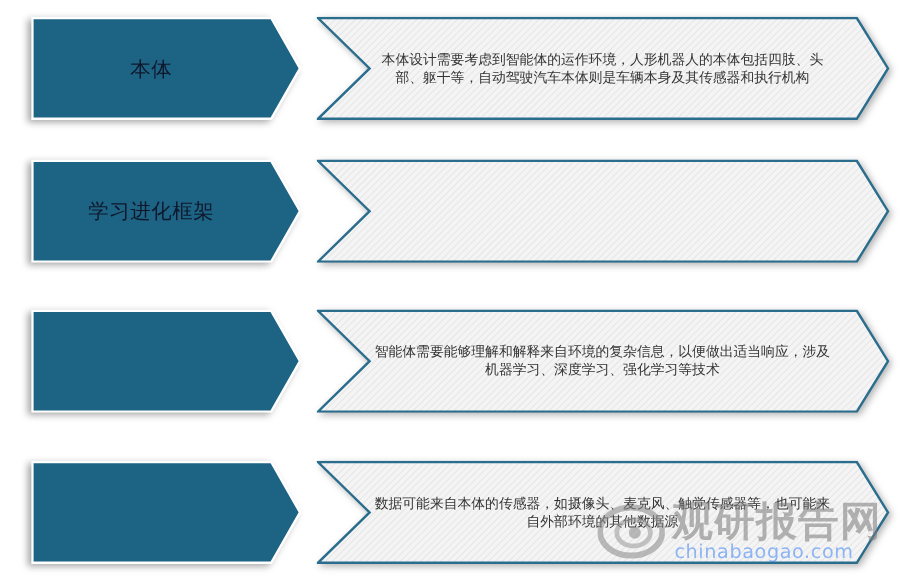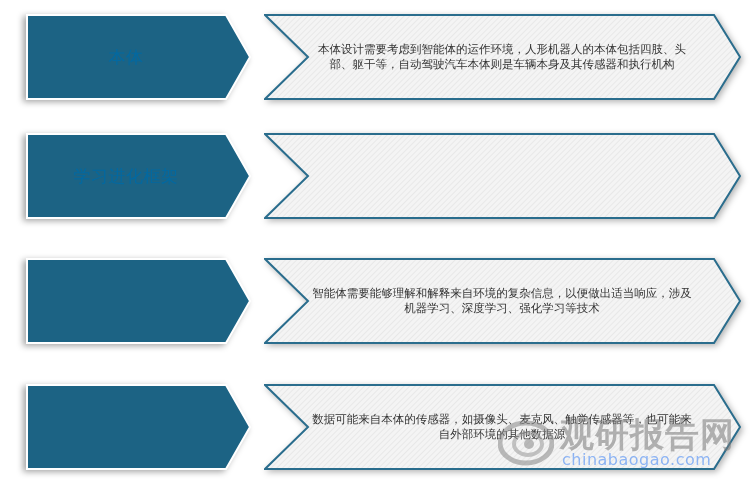--- a/index.html
+++ b/index.html
@@ -4,21 +4,21 @@
   <style>
     html, body { margin: 0; padding: 0; background: #ffffff; }
     body { width: 750px; height: 483px; position: relative; overflow: hidden;
            font-family: "DejaVu Sans", "Liberation Sans", sans-serif; }
     .row { position: absolute; left: 0; width: 750px; height: 86px; }
     .left-shape { position: absolute; left: 26px; top: 0; width: 226px; height: 86px;
                   filter: drop-shadow(-3px 2px 3px rgba(0,0,0,0.35)); }
     .left-shape svg { position: absolute; left: 0; top: 0; }
     .left-label { position: absolute; left: 0; top: 0; width: 200px; height: 86px;
                   display: flex; align-items: center; justify-content: center;
-                  color: #0369a1; font-family: "DejaVu Serif", "Liberation Serif", serif;
+                  color: #0f172a; font-family: "DejaVu Serif", "Liberation Serif", serif;
                   font-weight: normal; font-size: 17px; letter-spacing: 0.5px; }
     .right-shape { position: absolute; left: 264px; top: 0; width: 478px; height: 86px;
                    filter: drop-shadow(2px 2px 3px rgba(0,0,0,0.3)); }
     .right-shape svg { position: absolute; left: 0; top: 0; }
     .right-text { position: absolute; left: 44px; top: 0; width: 388px; height: 86px;
                   display: flex; align-items: center; justify-content: center;
                   text-align: center; color: #333333; font-size: 11.5px; line-height: 15px; }
     .watermark { position: absolute; left: 498px; top: 412px; width: 250px; height: 70px;
                  pointer-events: none; opacity: 0.55; }
     .wm-logo { position: absolute; left: 0; top: 8px; width: 56px; height: 46px; }

